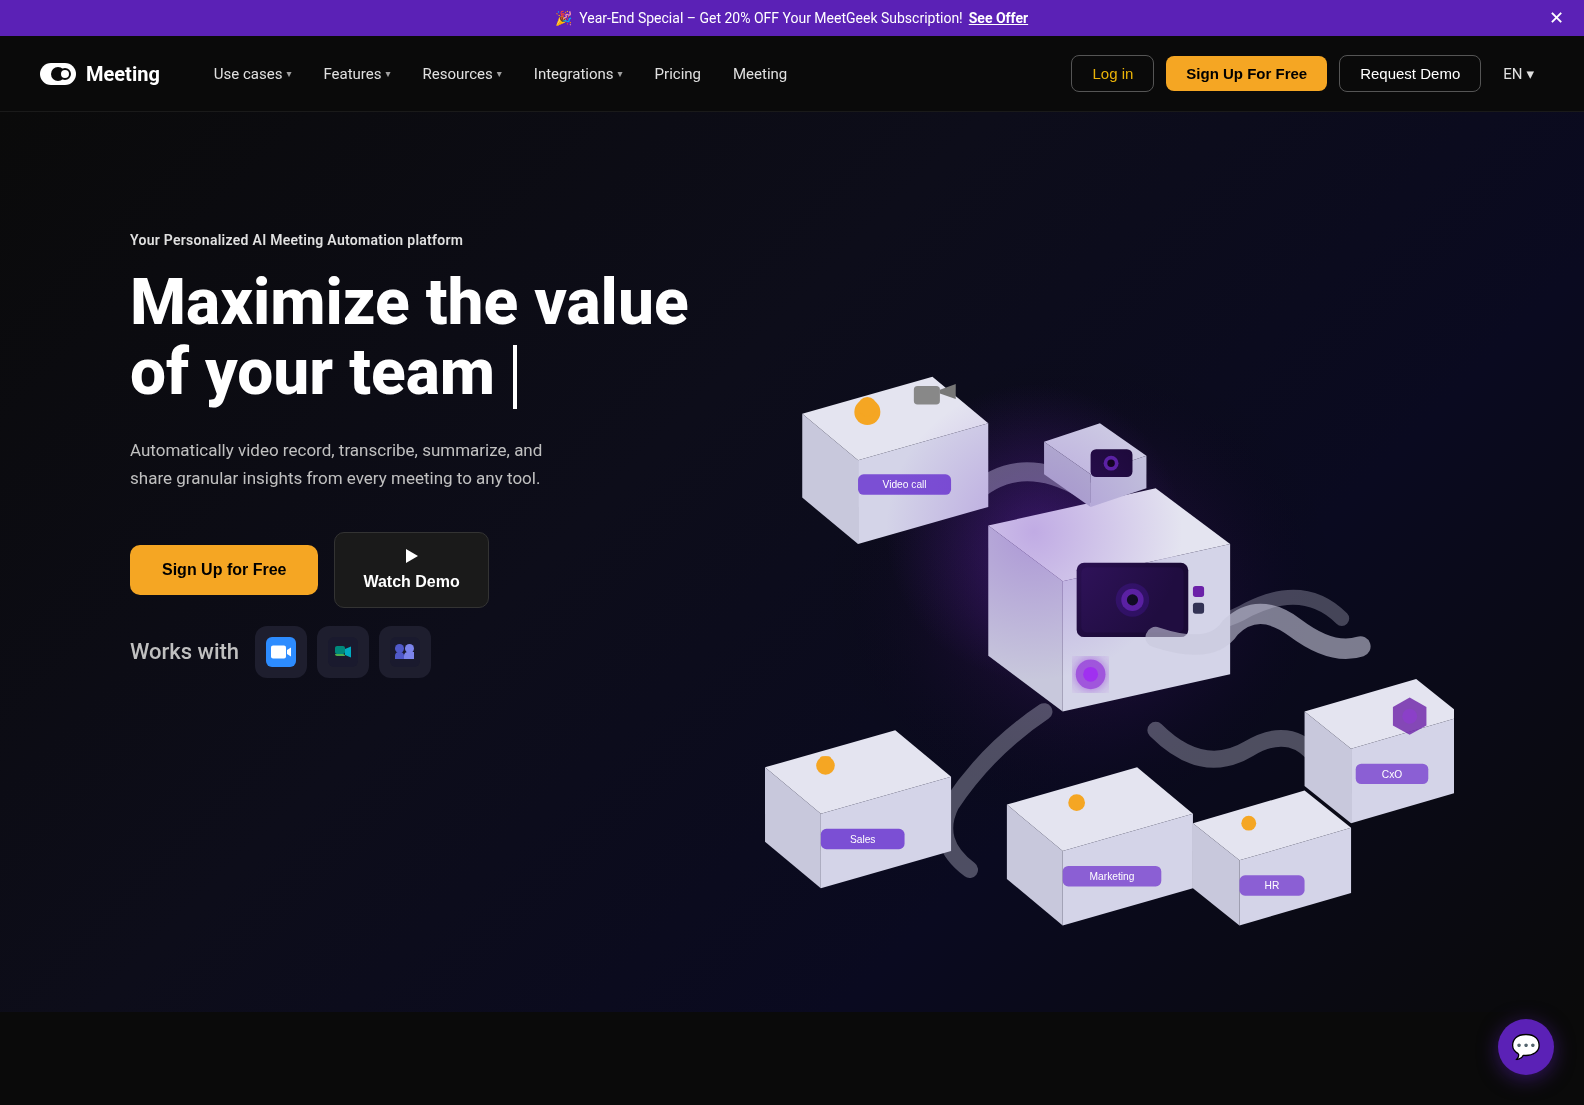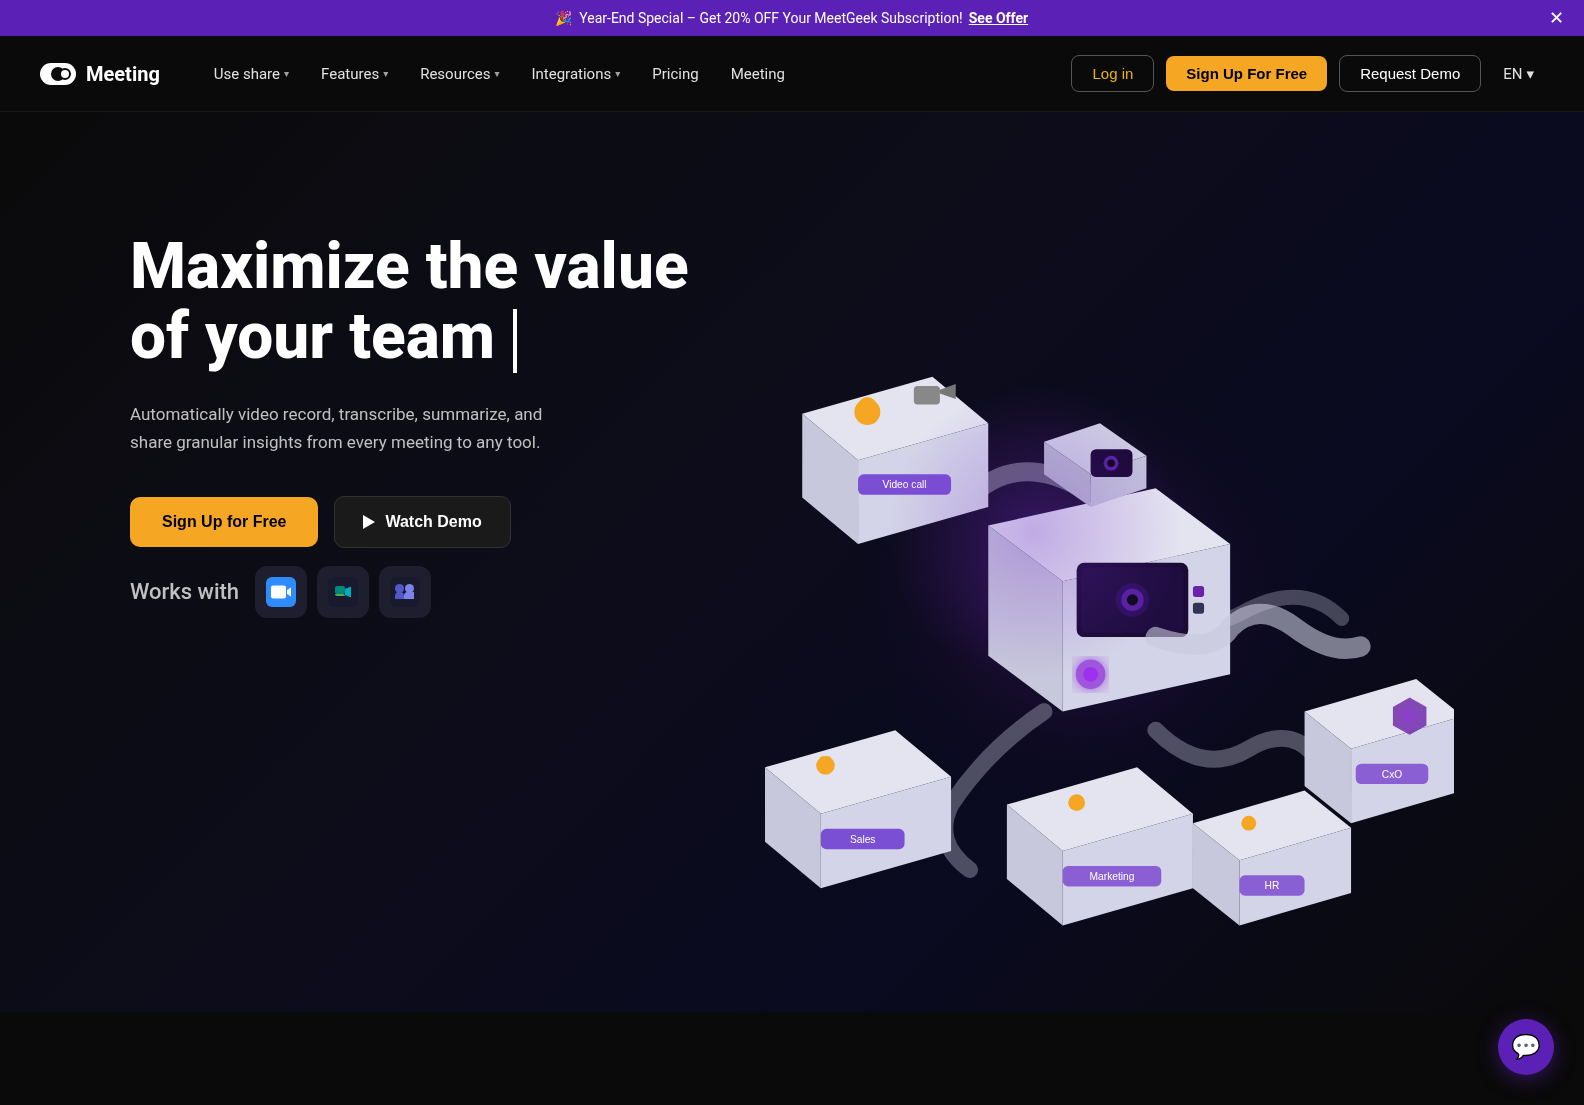--- a/index.html
+++ b/index.html
@@ -233,20 +233,21 @@
       align-items: center;
       gap: 10px;
       padding: 16px 28px;
       background: #1a1a1a;
       color: #fff;
       font-size: 16px;
       font-weight: 600;
       border: 1.5px solid #333;
       border-radius: 10px;
       cursor: pointer;
+      flex-direction: column;
     }
 
     .play-icon {
       width: 0;
       height: 0;
       border-top: 7px solid transparent;
       border-bottom: 7px solid transparent;
       border-left: 12px solid #fff;
       display: inline-block;
     }
@@ -347,21 +348,21 @@
 </div>
 
 <nav class="navbar">
   <a href="#" class="logo">
     <div class="logo-icon"></div>
     <span>Meeting</span>
   </a>
 
   <div class="nav-links">
     <a href="#" class="nav-item">
-      <span>Use share</span>
+      <span>Use cases</span>
       <span class="nav-chevron">▾</span>
     </a>
     <a href="#" class="nav-item">
       <span>Features</span>
       <span class="nav-chevron">▾</span>
     </a>
     <a href="#" class="nav-item">
       <span>Resources</span>
       <span class="nav-chevron">▾</span>
     </a>
@@ -383,20 +384,21 @@
     <button class="btn-demo">Request Demo</button>
     <div class="lang-selector">
       <span>EN</span>
       <span>▾</span>
     </div>
   </div>
 </nav>
 
 <section class="hero">
   <div class="hero-content">
+    <p class="hero-tagline">Your Personalized AI Meeting Automation platform</p>
 
     <h1 class="hero-title">
       <span>Maximize the value</span><br>
       <span>of your team</span>
       <span class="cursor"></span>
     </h1>
 
     <p class="hero-description">Automatically video record, transcribe, summarize, and share granular insights from every meeting to any tool.</p>
 
     <div class="hero-cta">

